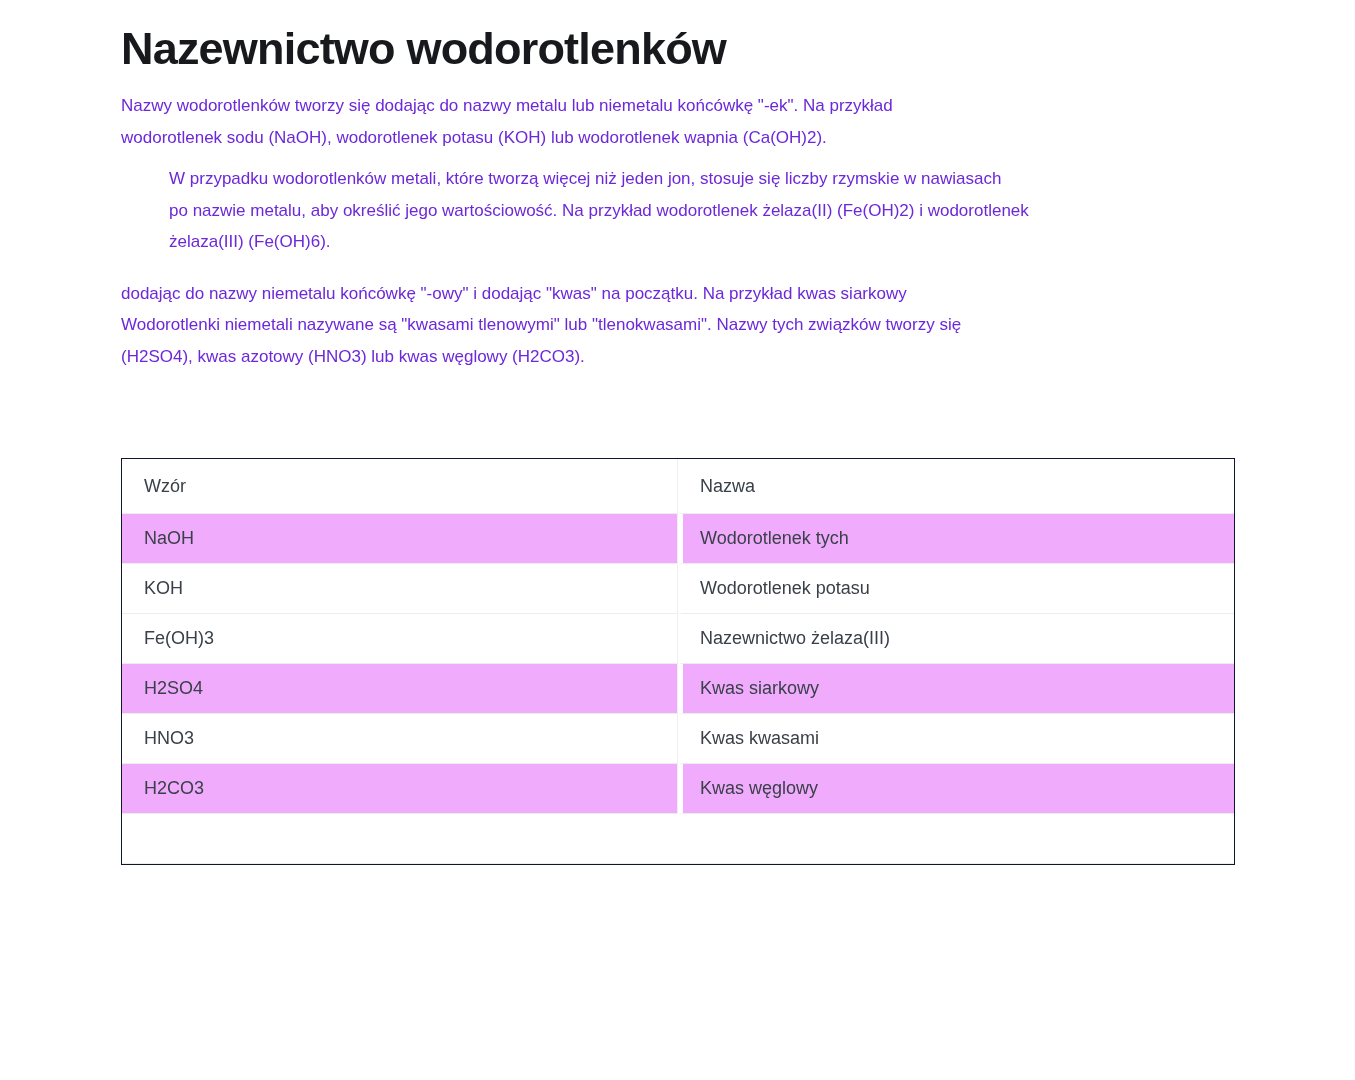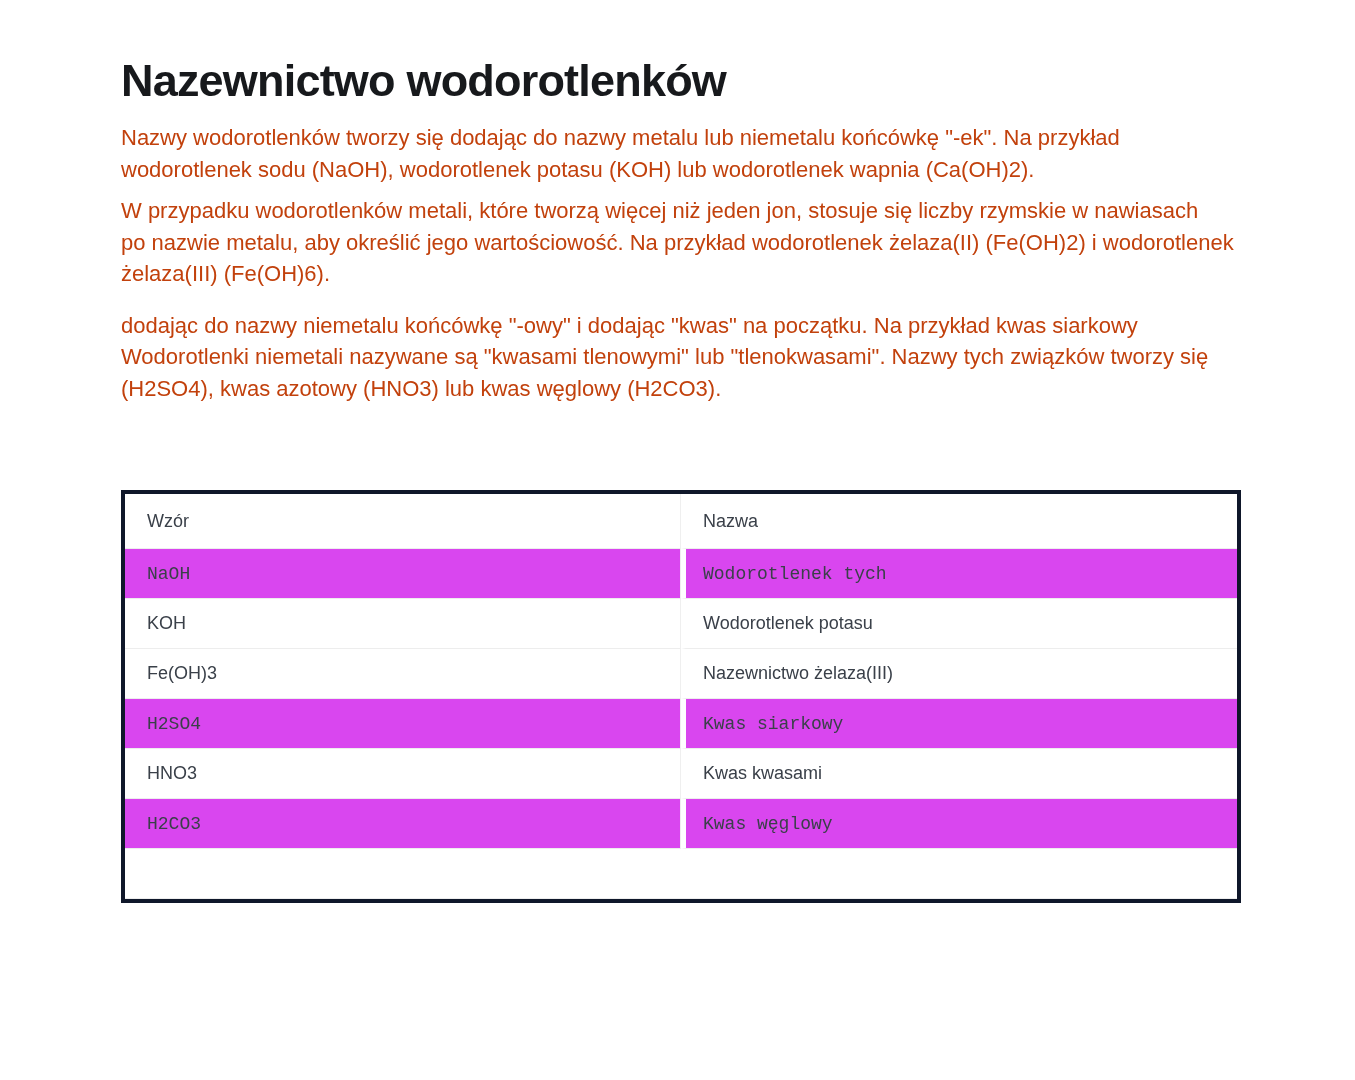--- a/index.html
+++ b/index.html
@@ -10,46 +10,47 @@
     font-family: "Liberation Sans", "DejaVu Sans", sans-serif;
   }
   body {
     width: 1355px;
     height: 1080px;
     overflow: hidden;
   }
   .content {
     margin-left: 121px;
     width: 1113px;
-    padding-top: 56px;
+    padding-top: 24px;
   }
   h1.title {
     margin: 0 0 16px 0;
     font-size: 45px;
     line-height: 1.12;
     font-weight: 700;
     letter-spacing: -0.8px;
     color: #17191c;
   }
   .para {
     margin: 0 0 10px 0;
   }
   .para.wide-gap {
     margin-bottom: 20px;
+    margin-left: 48px;
   }
   .para .line {
-    font-size: 22px;
+    font-size: 17px;
     line-height: 31.5px;
-    color: #c2410c;
+    color: #6d28d9;
     white-space: nowrap;
   }
   table.data-table {
     margin-top: 86px;
     width: 1112px;
-    border: 4px solid #0f172a;
+    border: 1px solid #0f172a;
     border-collapse: separate;
     border-spacing: 0;
     table-layout: fixed;
   }
   table.data-table th,
   table.data-table td {
     font-size: 18px;
     font-weight: 400;
     color: #3a4049;
     text-align: left;
@@ -64,21 +65,21 @@
   .c1 {
     width: 556px;
     padding-left: 22px;
     border-right: 1px solid #efefef;
   }
   .c2 {
     width: 556px;
     padding-left: 17px;
     border-left: 5px solid #ffffff;
   }
-  tr.shaded td { background: #d946ef; font-family: Liberation Mono, monospace; }
+  tr.shaded td { background: #f0abfc; }
   td.spacer {
     height: 66px;
     border-bottom: none;
     border-right: none;
     border-left: none;
     background: #ffffff;
   }
 </style>
 </head>
 <body>

